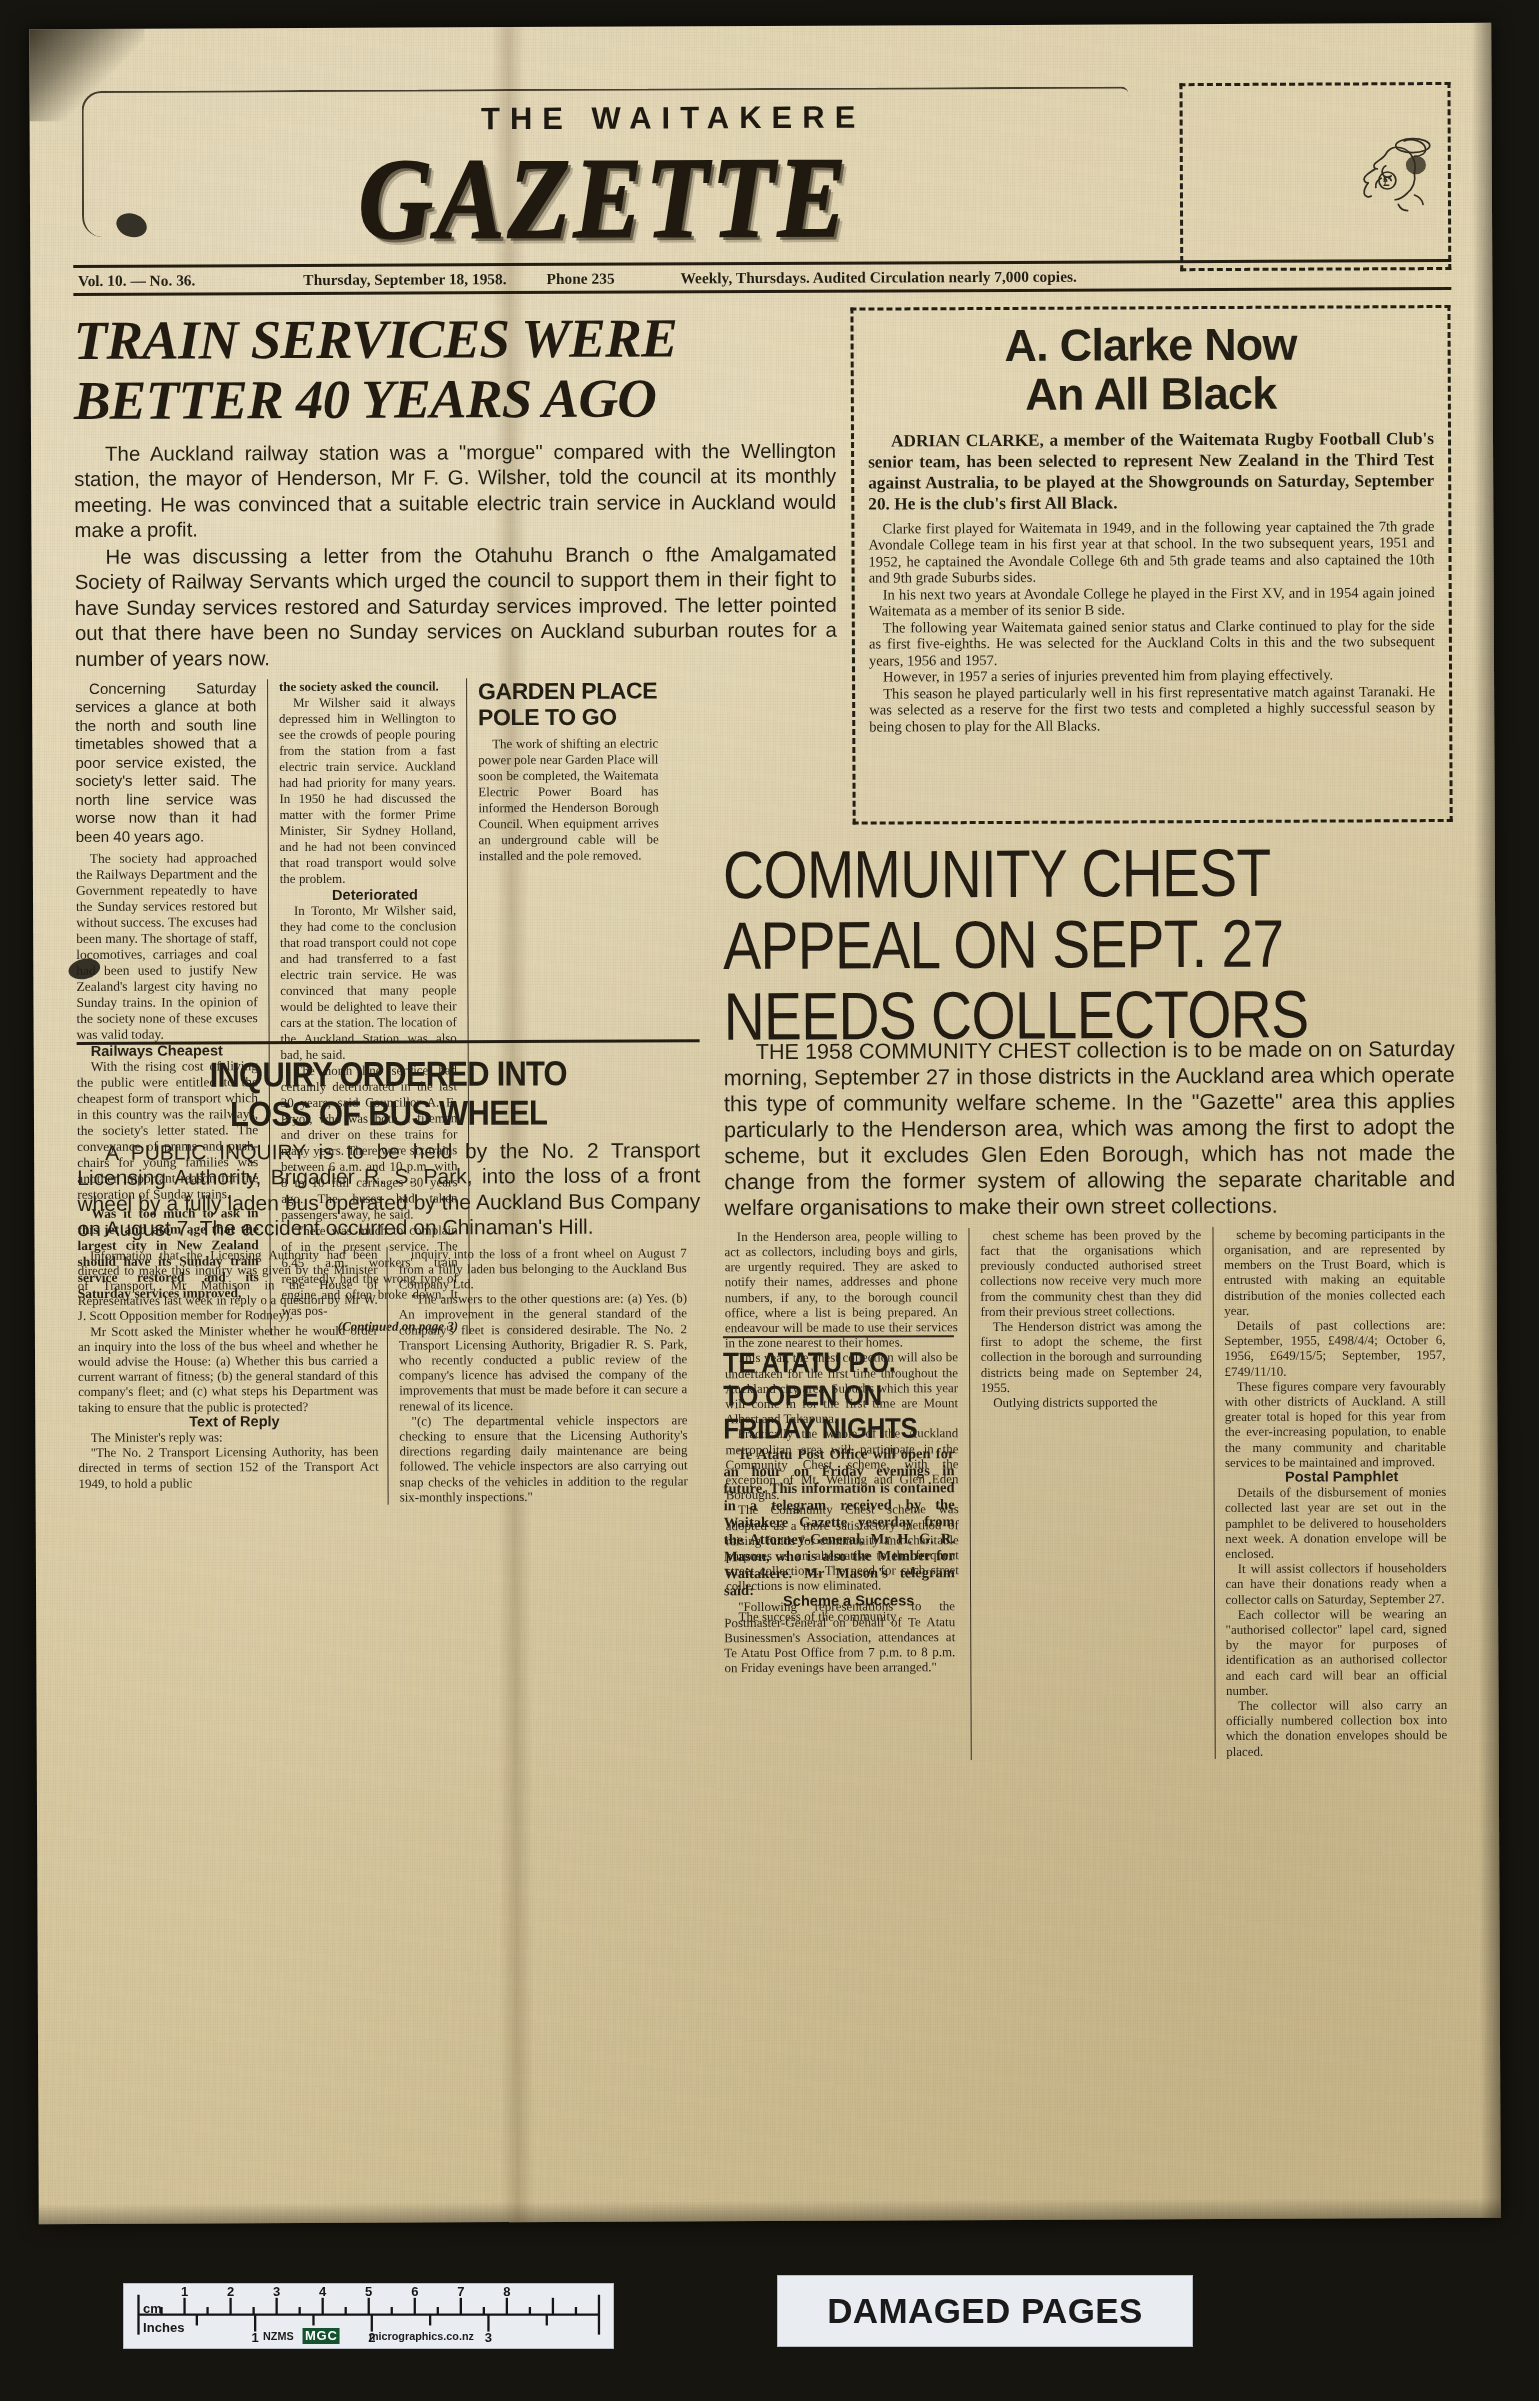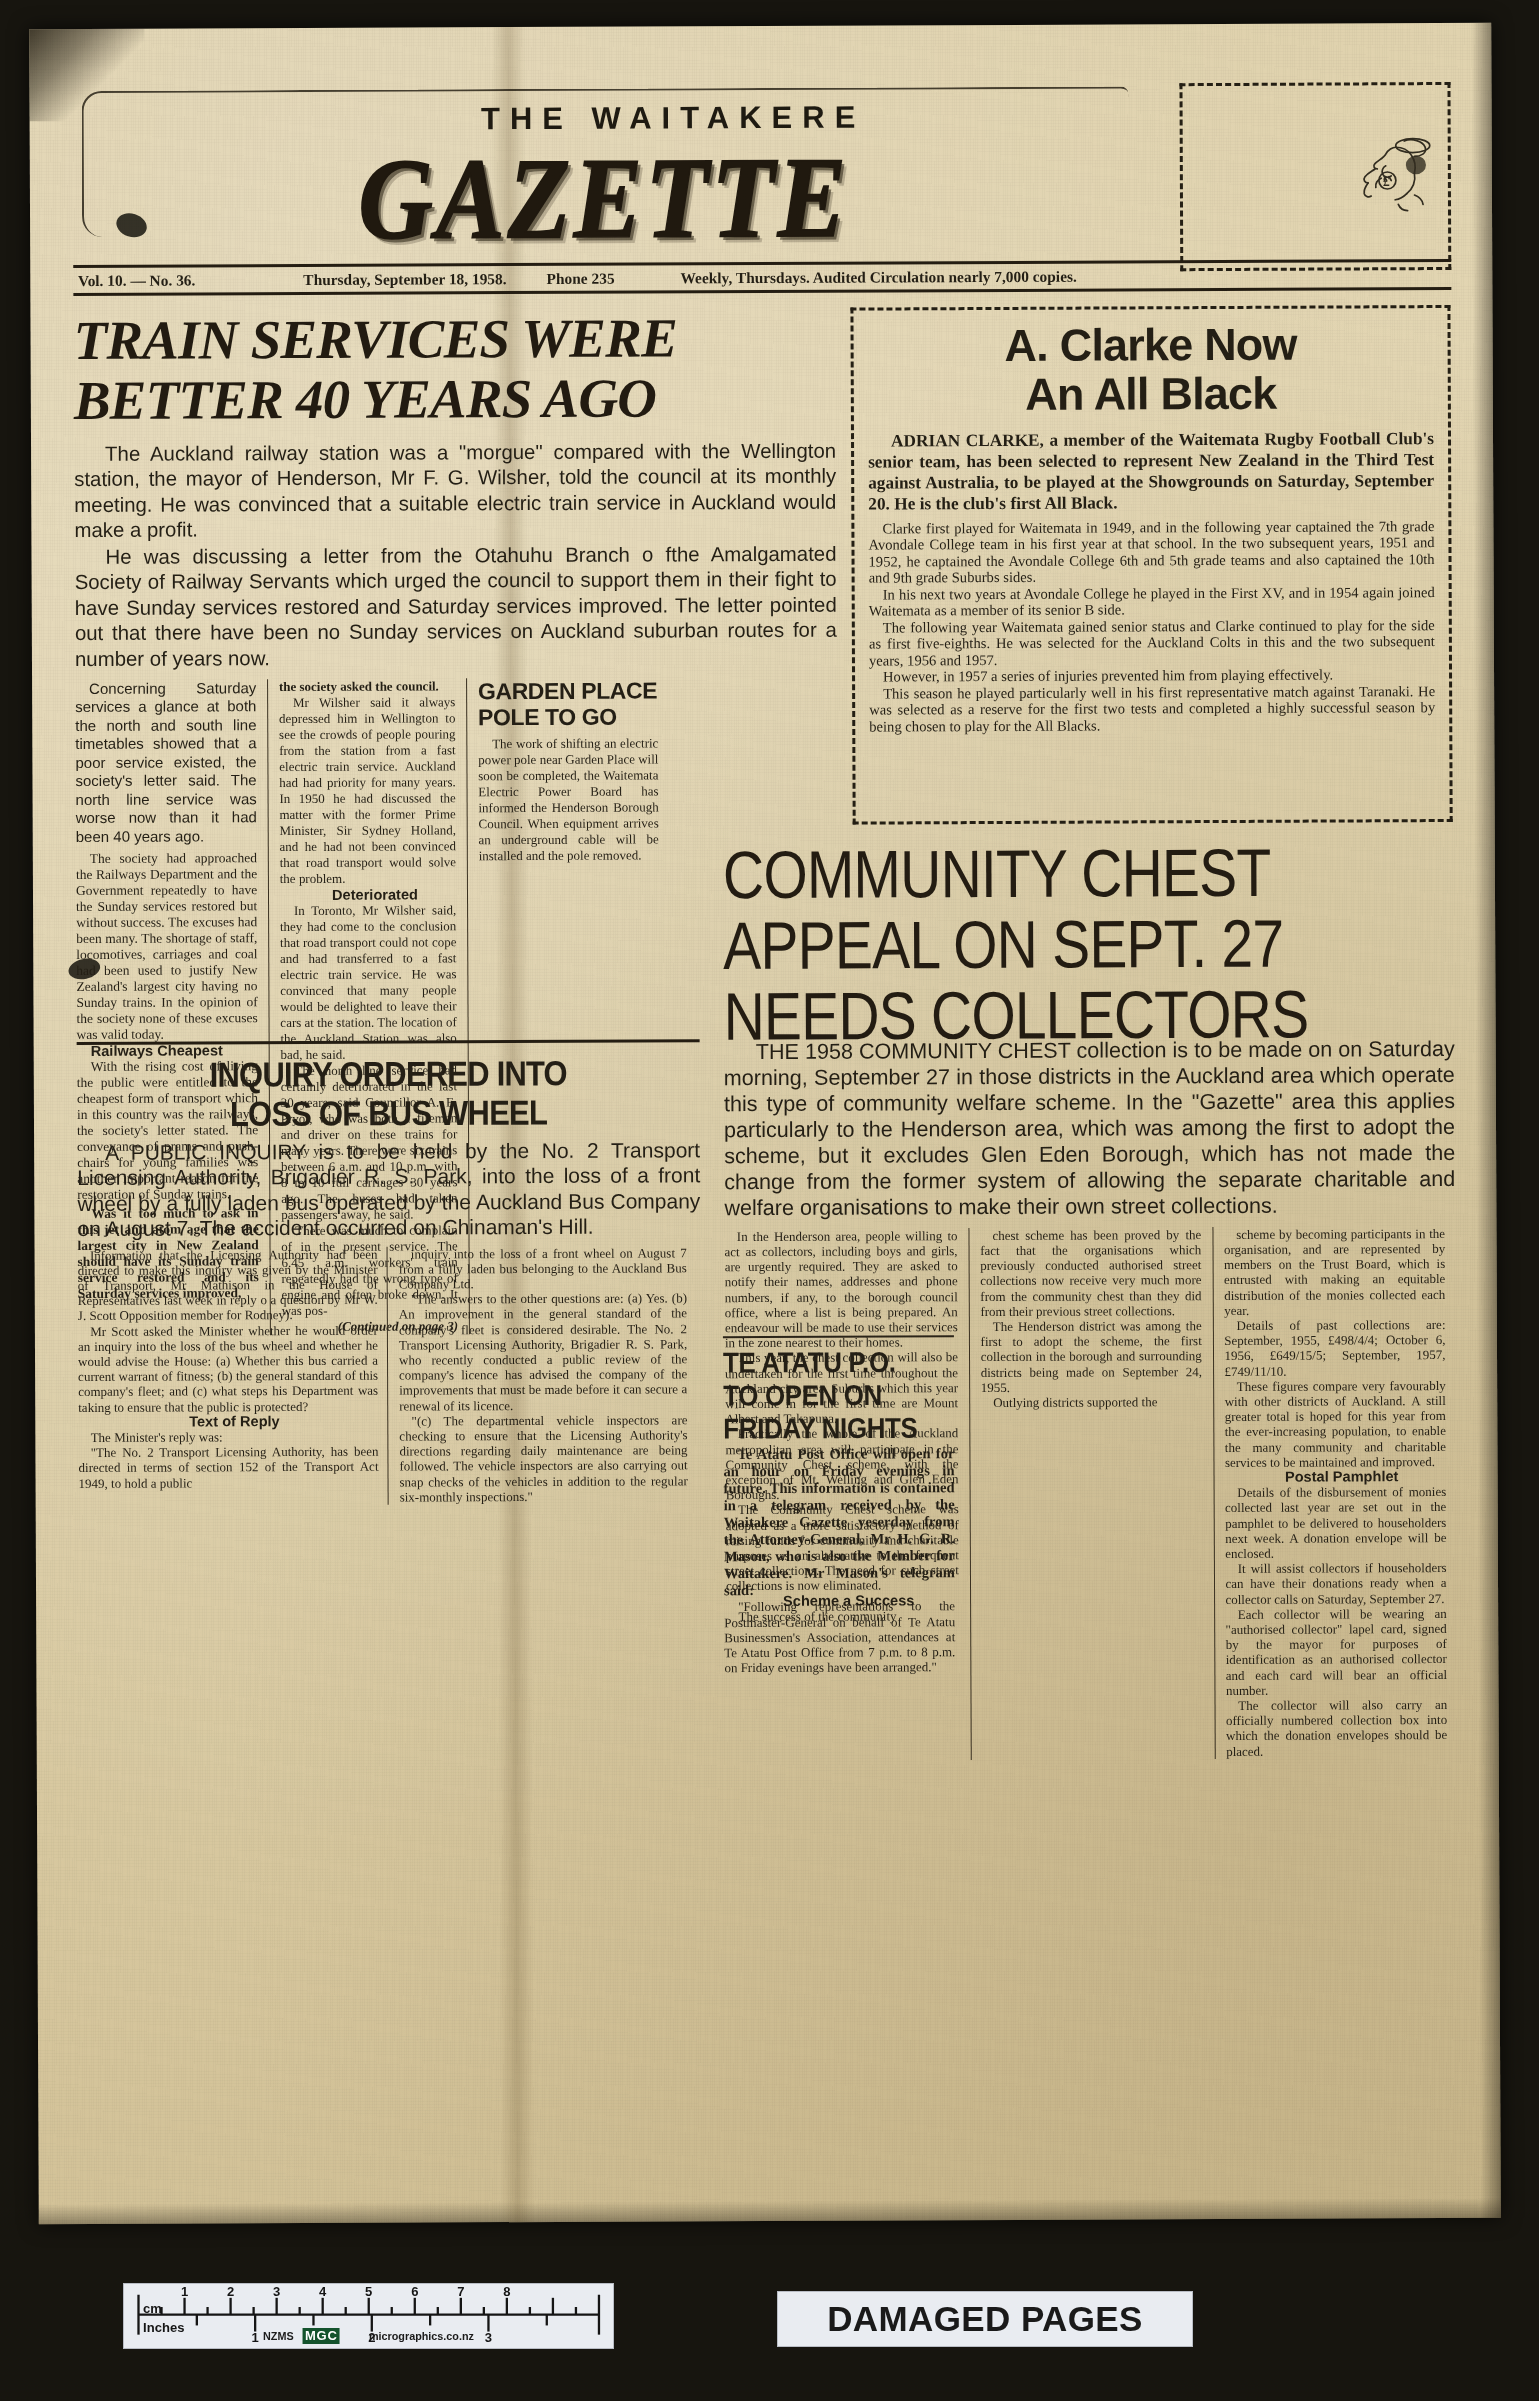--- a/index.html
+++ b/index.html
@@ -213,21 +213,21 @@
   }
   .ruler svg{ display:block; }
   .nzms{
     position:absolute; left:50%; transform:translateX(-50%); bottom:3.8px;
     font-family:"Liberation Sans",sans-serif; font-size:10.8px; font-weight:700;
     color:#1b1b1b; white-space:nowrap; display:flex; align-items:center; gap:9px;
   }
   .nzms .sq{ background:#14532d; color:#fff; font-size:13px; padding:0.8px 2.3px; letter-spacing:0.8px;}
   .nzms .url{ font-weight:700; font-size:10.8px;padding-left:20px;}
   .dmg-label{
-    position:absolute; left:777px; bottom:54px; width:416px; height:56px;
+    position:absolute; left:777px; bottom:54px; width:416px; height:72px;
     background:#e9ecf1; border:0.8px solid #b9bdc5;
     display:flex; align-items:center; justify-content:center;
     font-family:"Liberation Sans",sans-serif; font-weight:700; font-size:35px; color:#1a1a1a;
     letter-spacing:0.4px;
   }
 </style>
 </head>
 <body>
 
 <div id="sheet">

